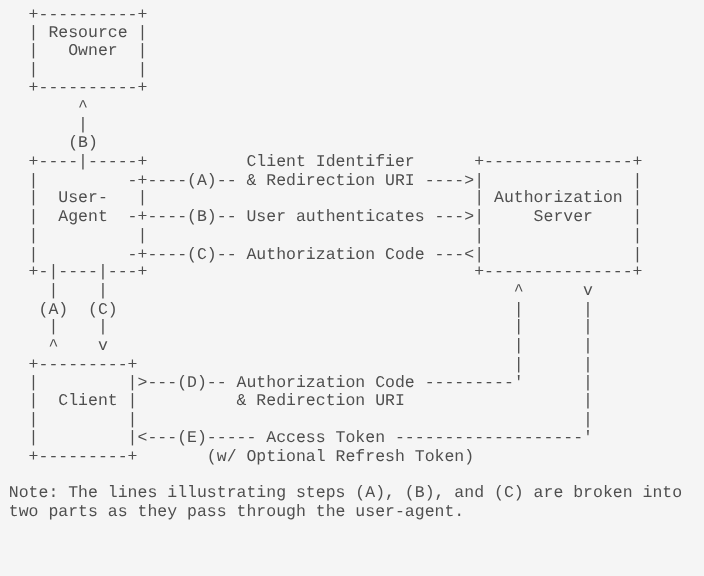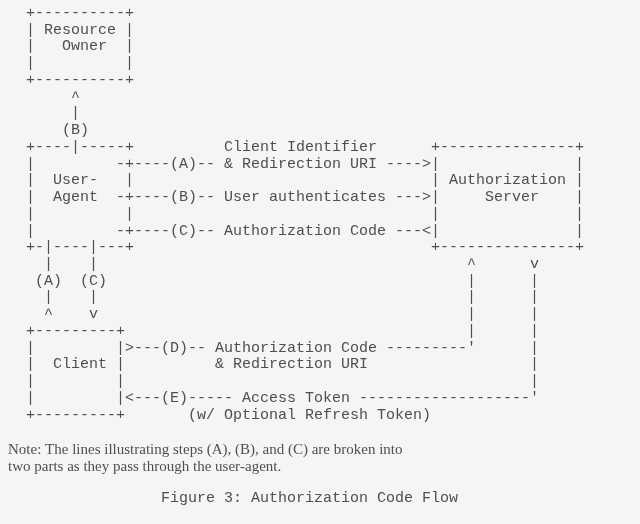--- a/index.html
+++ b/index.html
@@ -24,21 +24,20 @@
     font-family: "Liberation Mono", "DejaVu Sans Mono", monospace;
     font-size: 15px;
     line-height: 16.73px;
     color: #4f4f4f;
     white-space: pre;
     font-kerning: none;
     letter-spacing: 0;
   }
   .note {
     margin-top: 16.73px; 
-    font-family: Liberation Serif, serif;
   }
   .caption {
     margin-top: 16.73px; 
     padding-left: 17ch;  
   }
 </style>
 </head>
 <body style="background: rgb(245, 245, 245);">
 
 <div class="screen">
@@ -62,14 +61,13 @@
     |    |                                         |      |
     ^    v                                         |      |
   +---------+                                      |      |
   |         |&gt;---(D)-- Authorization Code ---------'      |
   |  Client |          &amp; Redirection URI                  |
   |         |                                             |
   |         |&lt;---(E)----- Access Token -------------------'
   +---------+       (w/ Optional Refresh Token)</pre>
   <pre class="mono note" style="color: rgb(79, 79, 79);">Note: The lines illustrating steps (A), (B), and (C) are broken into
 two parts as they pass through the user-agent.</pre>
-  <pre class="mono caption" style="color: rgb(79, 79, 79);">Figure 3: Authorization Code Flow</pre>
 </div>
 
 </body></html>

